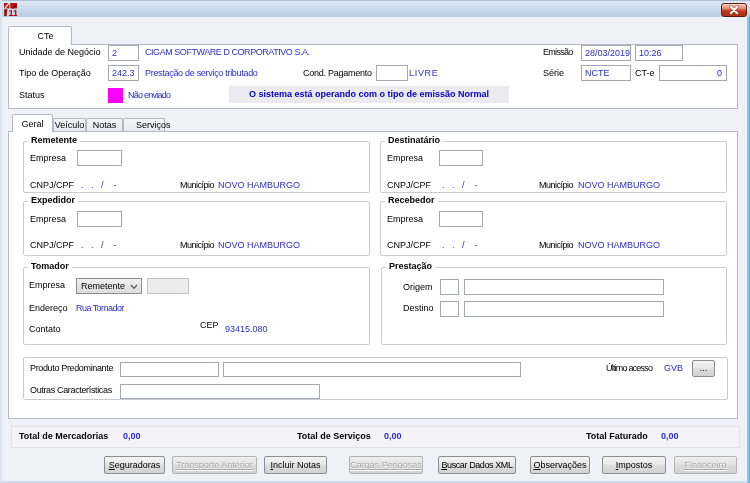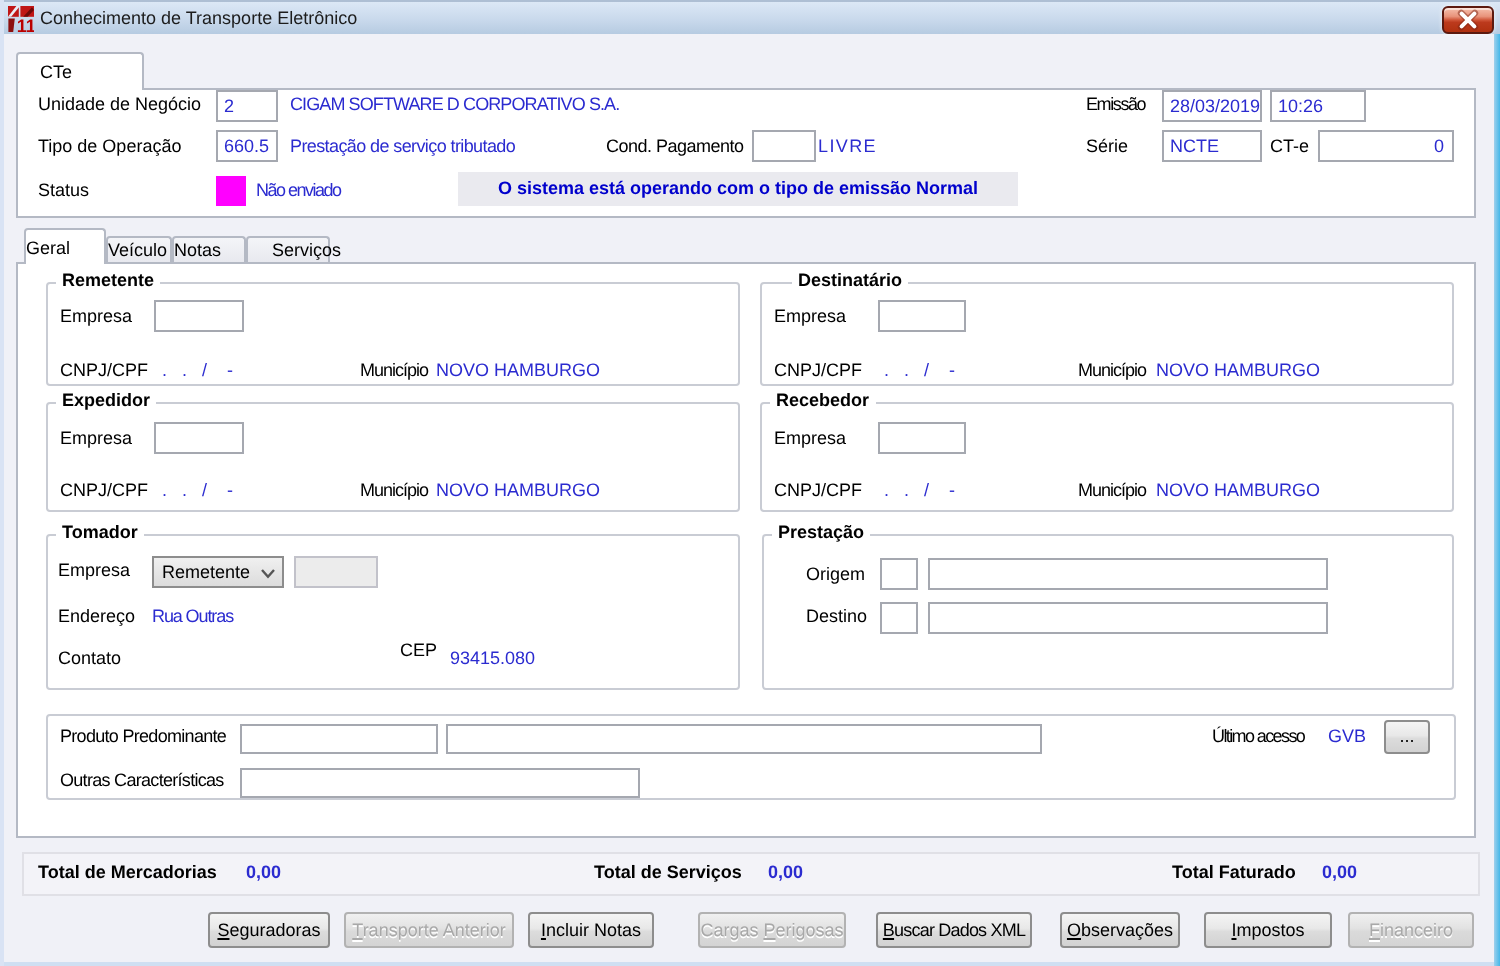--- a/index.html
+++ b/index.html
@@ -4,45 +4,44 @@
 <style>
 * { margin:0; padding:0; box-sizing:border-box; }
 html,body { width:750px; height:483px; overflow:hidden; }
 body { font-family:"Liberation Sans", sans-serif; font-size:9px; color:#000; background:#f0f1f7; position:relative; }
 .abs { position:absolute; }
 .lbl { position:absolute; font-size:9px; line-height:11px; color:#000; white-space:nowrap; }
 .val { position:absolute; font-size:9px; line-height:11px; color:#2b2bd0; white-space:nowrap; }
 .inp { position:absolute; background:#fff; border:1px solid #a5a8b0; font-size:9px; color:#2b2bd0; line-height:14px; padding-left:3px; white-space:nowrap; }
 .gbox { position:absolute; border:1px solid #c9ccd4; border-radius:2px; }
 .gcap { position:absolute; font-weight:bold; font-size:9px; line-height:11px; background:#fff; padding:0 3px; white-space:nowrap; }
-.tab { position:absolute; border:1px solid #b4b9c4; border-bottom:none; font-size:9px; border-radius:2px 2px 0 0; }
+.tab { position:absolute; border:1px solid #b4b9c4; border-bottom:none; text-align:center; font-size:9px; border-radius:2px 2px 0 0; }
 .tab.on { background:#fff; z-index:3; }
 .tab.off { background:linear-gradient(#f4f5f8,#e7e8ee); z-index:1; }
 .panel { position:absolute; background:#fff; border:1px solid #b4b9c4; }
 .btn { position:absolute; height:18px; background:linear-gradient(#f4f4f4,#e8e8e8 45%,#dcdcdc 55%,#d2d2d2); border:1px solid #8d8d8d; border-radius:2px; font-size:9px; text-align:center; line-height:16px; color:#000; white-space:nowrap; }
-.btn.dis { border-color:#b2b2b2; color:#a8a8a8; text-shadow:0 1px 0 #ffffff; background:linear-gradient(#f0f0f0,#e2e2e2 45%,#dadada 55%,#d4d4d4); }
+.btn.dis { border-color:#b2b2b2; color:#a8a8a8; text-shadow:0 1px 0 #ffffff; background:linear-gradient(#f0f0f0,#e2e2e2 45%,#dadada 55%,#d4d4d4);text-decoration:underline; }
 u { text-decoration:underline; }
 </style>
 </head>
 <body>
 
 <div class="abs" style="left:0;top:0;width:2px;height:483px;background:#d9e3f4;z-index:50;"></div>
 <div class="abs" style="left:747px;top:17px;width:3px;height:466px;background:linear-gradient(90deg,#9fd0ec,#45b8e9);z-index:50;"></div>
 <div class="abs" style="left:0;top:481px;width:750px;height:2px;background:#cfdff2;z-index:49;"></div>
 
 <div class="abs" style="left:0;top:0;width:750px;height:17px;background:linear-gradient(#dce8f6,#c9d9ec 55%,#b6cbe1);border-top:1px solid #aebfd4;z-index:40;">
   <svg class="abs" style="left:4px;top:2px;" width="13" height="13" viewBox="0 0 13 13">
     <rect x="0" y="0" width="5.4" height="5.4" fill="#c01616"></rect>
     <path d="M0 5.4 L4.2 0 L6 0 L1.6 5.4 Z" fill="#e8eef6"></path>
     <rect x="6.2" y="0" width="6.8" height="5.4" fill="#c01616"></rect>
     <path d="M7.6 5.4 L12 0.6 L13 2 L9.8 5.4 Z" fill="#6d0a0a"></path>
     <path d="M0.2 6.2 L3.4 6.2 L2.6 13 L0.2 13 Z" fill="#8c0f0f"></path>
     <text x="4.4" y="13" font-family="Liberation Sans" font-weight="bold" font-size="9" fill="#bb0000" letter-spacing="0">11</text>
   </svg>
-  <span class="abs" style="left:20px;top:3px;font-size:9px;color:#1c1c1c;">Conhecimento de Transporte Eletrônico</span>
 
   <div class="abs" style="left:721px;top:2px;width:26px;height:14px;border:1px solid #5c1a10;border-radius:3px;background:linear-gradient(#f6c0ad 0%,#e8937b 35%,#cf5538 50%,#bc3a1d 60%,#b0300f 100%);box-shadow:inset 0 1px 0 rgba(255,255,255,.55), 0 0 2px rgba(255,255,255,.8);">
     <svg width="24" height="12" viewBox="0 0 24 12" style="display:block;">
       <path d="M8.6 2.6 L15.4 9.4 M15.4 2.6 L8.6 9.4" stroke="#7e2615" stroke-width="3.4" stroke-linecap="round" opacity="0.5"></path>
       <path d="M8.8 2.8 L15.2 9.2 M15.2 2.8 L8.8 9.2" stroke="#ffffff" stroke-width="2" stroke-linecap="round"></path>
     </svg>
   </div>
 </div>
 
 <div class="tab on" style="left:8px;top:26px;width:64px;height:19px;line-height:19px;text-indent:11px;">CTe</div>
@@ -54,21 +53,21 @@
 <div style="z-index:5;position:absolute;left:0;top:0;">
 
   <span class="lbl" style="left:19px;top:47px;">Unidade de Negócio</span>
   <div class="inp" style="left:108px;top:45px;width:31px;height:16px;">2</div>
   <span class="val" style="left:145px;top:47px;letter-spacing:-0.45px;">CIGAM SOFTWARE D CORPORATIVO S.A.</span>
   <span class="lbl" style="left:543px;top:47px;letter-spacing:-0.7px;">Emissão</span>
   <div class="inp" style="left:581px;top:45px;width:50px;height:16px;">28/03/2019</div>
   <div class="inp" style="left:635px;top:45px;width:48px;height:16px;">10:26</div>
 
   <span class="lbl" style="left:19px;top:68px;">Tipo de Operação</span>
-  <div class="inp" style="left:108px;top:65px;width:31px;height:16px;">660.5</div>
+  <div class="inp" style="left:108px;top:65px;width:31px;height:16px;">242.3</div>
   <span class="val" style="left:145px;top:68px;letter-spacing:-0.3px;">Prestação de serviço tributado</span>
   <span class="lbl" style="left:303px;top:68px;letter-spacing:-0.25px;">Cond. Pagamento</span>
   <div class="inp" style="left:376px;top:65px;width:32px;height:16px;"></div>
   <span class="val" style="left:409px;top:68px;letter-spacing:0.7px;">LIVRE</span>
   <span class="lbl" style="left:543px;top:68px;">Série</span>
   <div class="inp" style="left:581px;top:65px;width:50px;height:16px;">NCTE</div>
   <span class="lbl" style="left:635px;top:68px;">CT-e</span>
   <div class="inp" style="left:659px;top:65px;width:68px;height:16px;text-align:right;padding-right:4px;">0</div>
 
   <span class="lbl" style="left:19px;top:90px;">Status</span>
@@ -90,21 +89,21 @@
   <div class="gbox" style="left:23px;top:141px;width:347px;height:52px;"></div>
   <span class="gcap" style="left:28px;top:135px;">Remetente</span>
   <span class="lbl" style="left:30px;top:153px;">Empresa</span>
   <div class="inp" style="left:77px;top:150px;width:45px;height:16px;"></div>
   <span class="lbl" style="left:30px;top:180px;">CNPJ/CPF</span>
   <span class="val" style="left:81px;top:180px;">.&nbsp;&nbsp;&nbsp;.&nbsp;&nbsp;&nbsp;/&nbsp;&nbsp;&nbsp;&nbsp;-</span>
   <span class="lbl" style="left:180px;top:180px;letter-spacing:-0.5px;">Município</span>
   <span class="val" style="left:218px;top:180px;">NOVO HAMBURGO</span>
 
   <div class="gbox" style="left:380px;top:141px;width:347px;height:52px;"></div>
-  <span class="gcap" style="left:385px;top:135px;margin-left:11px;">Destinatário</span>
+  <span class="gcap" style="left:385px;top:135px;">Destinatário</span>
   <span class="lbl" style="left:387px;top:153px;">Empresa</span>
   <div class="inp" style="left:439px;top:150px;width:44px;height:16px;"></div>
   <span class="lbl" style="left:387px;top:180px;">CNPJ/CPF</span>
   <span class="val" style="left:442px;top:180px;">.&nbsp;&nbsp;&nbsp;.&nbsp;&nbsp;&nbsp;/&nbsp;&nbsp;&nbsp;&nbsp;-</span>
   <span class="lbl" style="left:539px;top:180px;letter-spacing:-0.5px;">Município</span>
   <span class="val" style="left:578px;top:180px;">NOVO HAMBURGO</span>
 
   <div class="gbox" style="left:23px;top:201px;width:347px;height:55px;"></div>
   <span class="gcap" style="left:28px;top:195px;">Expedidor</span>
   <span class="lbl" style="left:30px;top:214px;">Empresa</span>
@@ -126,21 +125,21 @@
   <div class="gbox" style="left:23px;top:267px;width:347px;height:78px;"></div>
   <span class="gcap" style="left:28px;top:261px;">Tomador</span>
   <span class="lbl" style="left:29px;top:280px;">Empresa</span>
   <div class="abs" style="left:76px;top:278px;width:66px;height:16px;background:linear-gradient(#f0f0f0,#dcdcdc);border:1px solid #8d8d8d;font-size:9px;line-height:15px;padding-left:4px;">Remetente
     <svg class="abs" style="right:3px;top:5px;" width="8" height="6" viewBox="0 0 8 6">
         <path d="M1 1 L4 4.4 L7 1" stroke="#555" stroke-width="1.2" fill="none"></path>
       </svg>
   </div>
   <div class="abs" style="left:147px;top:278px;width:42px;height:16px;background:#ececec;border:1px solid #c2c2ca;"></div>
   <span class="lbl" style="left:29px;top:303px;">Endereço</span>
-  <span class="val" style="left:76px;top:303px;letter-spacing:-0.55px;">Rua Outras</span>
+  <span class="val" style="left:76px;top:303px;letter-spacing:-0.55px;">Rua Tomador</span>
   <span class="lbl" style="left:29px;top:324px;">Contato</span>
   <span class="lbl" style="left:200px;top:320px;text-align:right;">CEP</span>
   <span class="val" style="left:225px;top:324px;">93415.080</span>
 
   <div class="gbox" style="left:381px;top:267px;width:346px;height:78px;"></div>
   <span class="gcap" style="left:386px;top:261px;">Prestação</span>
   <span class="lbl" style="left:403px;top:282px;">Origem</span>
   <div class="inp" style="left:440px;top:279px;width:19px;height:16px;"></div>
   <div class="inp" style="left:464px;top:279px;width:200px;height:16px;"></div>
   <span class="lbl" style="left:403px;top:303px;">Destino</span>

